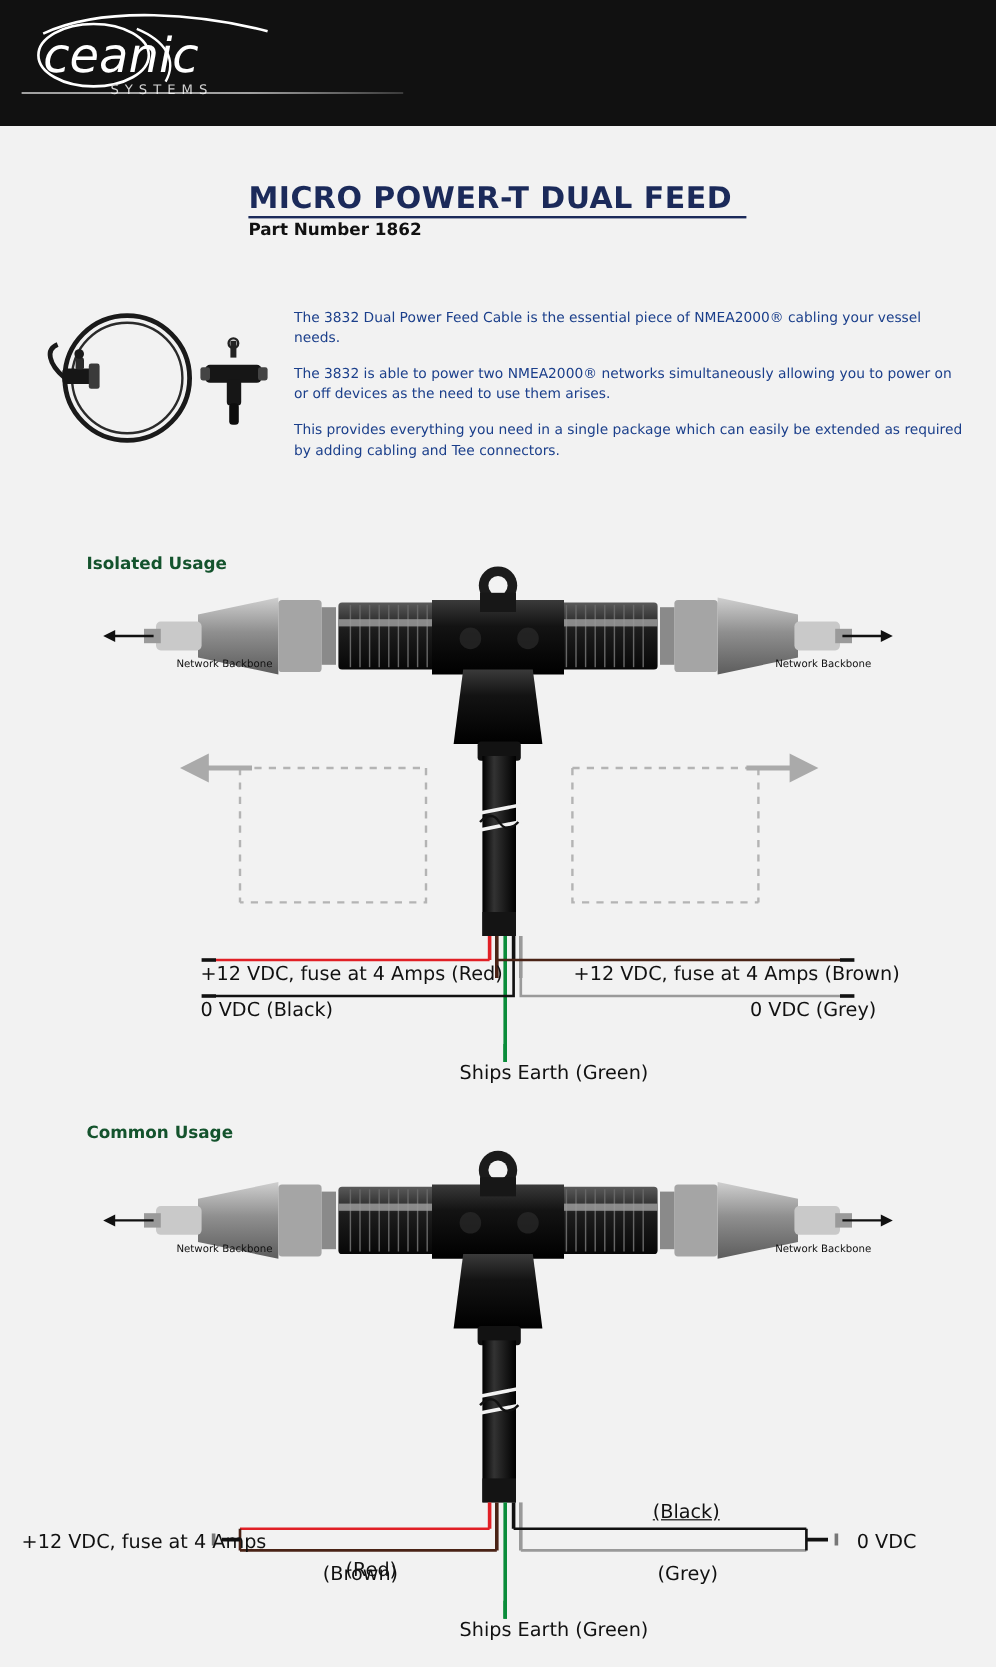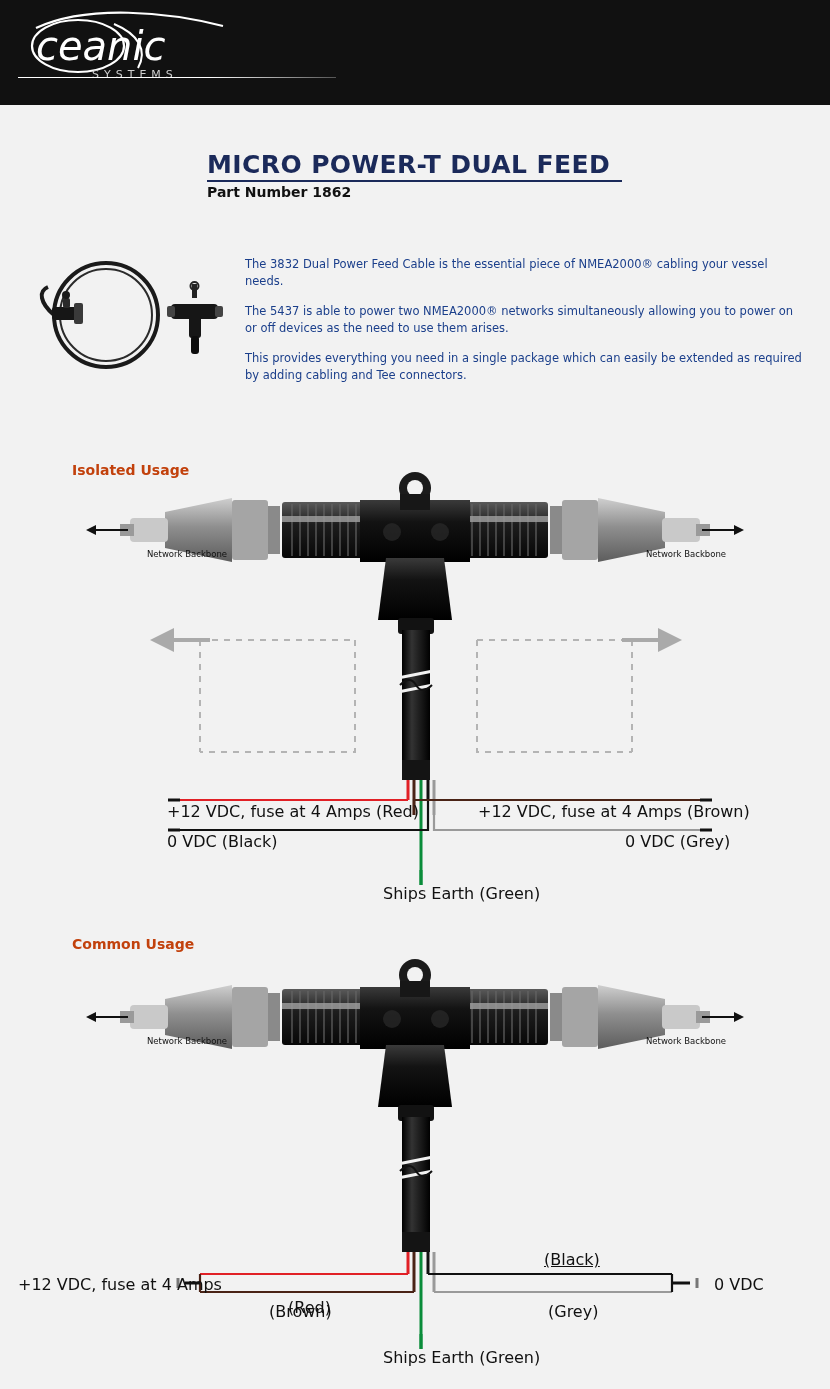--- a/index.html
+++ b/index.html
@@ -40,21 +40,21 @@
   .intro{
     position:absolute;left:245px;top:256px;width:560px;
     font-size:11.5px;color:#1b3f8b;line-height:17px;
   }
   .intro p{margin:0 0 13px 0;}
   
   .prod-coil{position:absolute;left:30px;top:243px;width:140px;height:140px;}
   .prod-tee{position:absolute;left:165px;top:280px;width:60px;height:80px;}
   
   .sec-head{
-    position:absolute;font-size:14px;font-weight:bold;color:#c2410c;
+    position:absolute;font-size:14px;font-weight:bold;color:#14532d;
   }
   #sec-iso{left:72px;top:462px;}
   #sec-com{left:72px;top:936px;}
   
   .diagram{position:absolute;left:0;}
   #diag-iso{top:470px;width:830px;height:440px;}
   #diag-com{top:944px;width:830px;height:430px;}
   .lbl{
     position:absolute;font-size:16px;color:#111;white-space:nowrap;
   }
@@ -104,21 +104,21 @@
     <rect x="6" y="24" width="47" height="15" rx="4" fill="#161616"></rect>
     <rect x="2" y="26" width="8" height="11" rx="2" fill="#444"></rect>
     <rect x="50" y="26" width="8" height="11" rx="2" fill="#444"></rect>
     <rect x="24" y="36" width="12" height="22" rx="3" fill="#161616"></rect>
     <rect x="26" y="56" width="8" height="18" rx="3" fill="#0d0d0d"></rect>
   </svg>
 </div>
 
 <div class="intro">
   <p>The 3832 Dual Power Feed Cable is the essential piece of NMEA2000® cabling your vessel needs.</p>
-  <p>The 5437 is able to power two NMEA2000® networks simultaneously allowing you to power on or off devices as the need to use them arises.</p>
+  <p>The 3832 is able to power two NMEA2000® networks simultaneously allowing you to power on or off devices as the need to use them arises.</p>
   <p>This provides everything you need in a single package which can easily be extended as required by adding cabling and Tee connectors.</p>
 </div>
 
 <div class="sec-head" id="sec-iso">Isolated Usage</div>
 
 <div class="diagram" id="diag-iso">
   <svg width="830" height="440" viewBox="0 0 830 440">
     <defs>
       <linearGradient id="cylA" x1="0" y1="0" x2="0" y2="1">
         <stop offset="0" stop-color="#cfcfcf"></stop>

